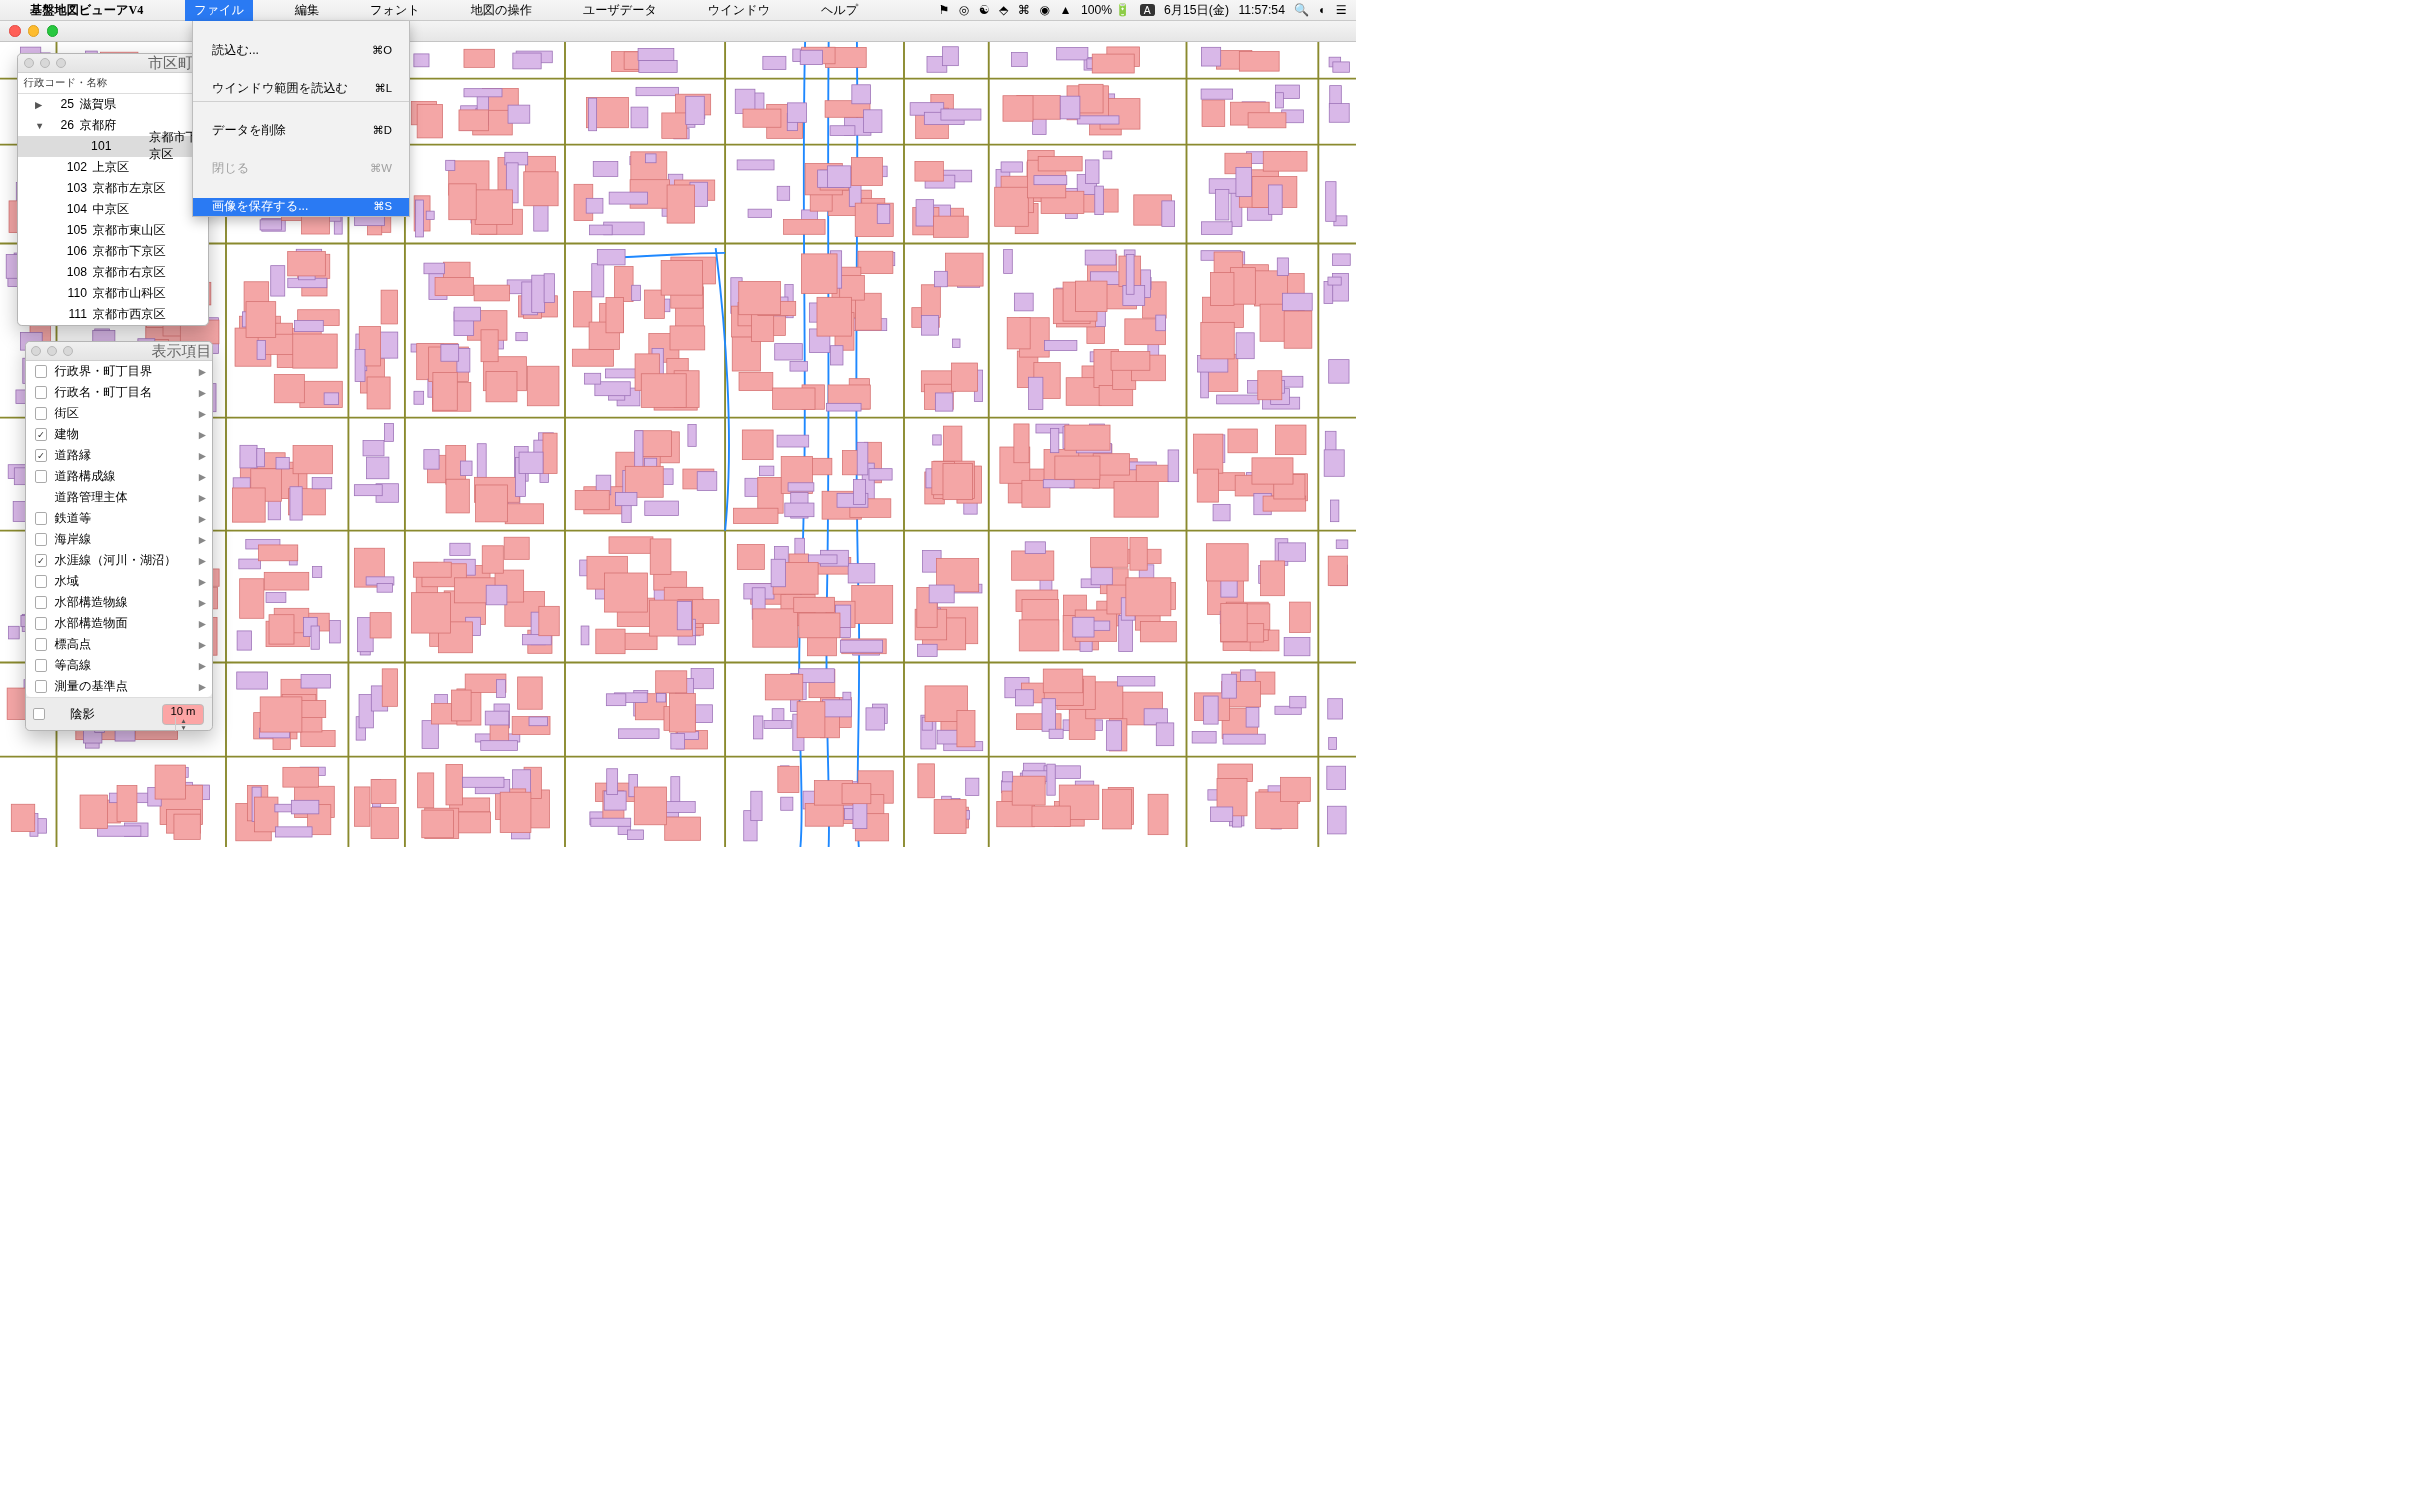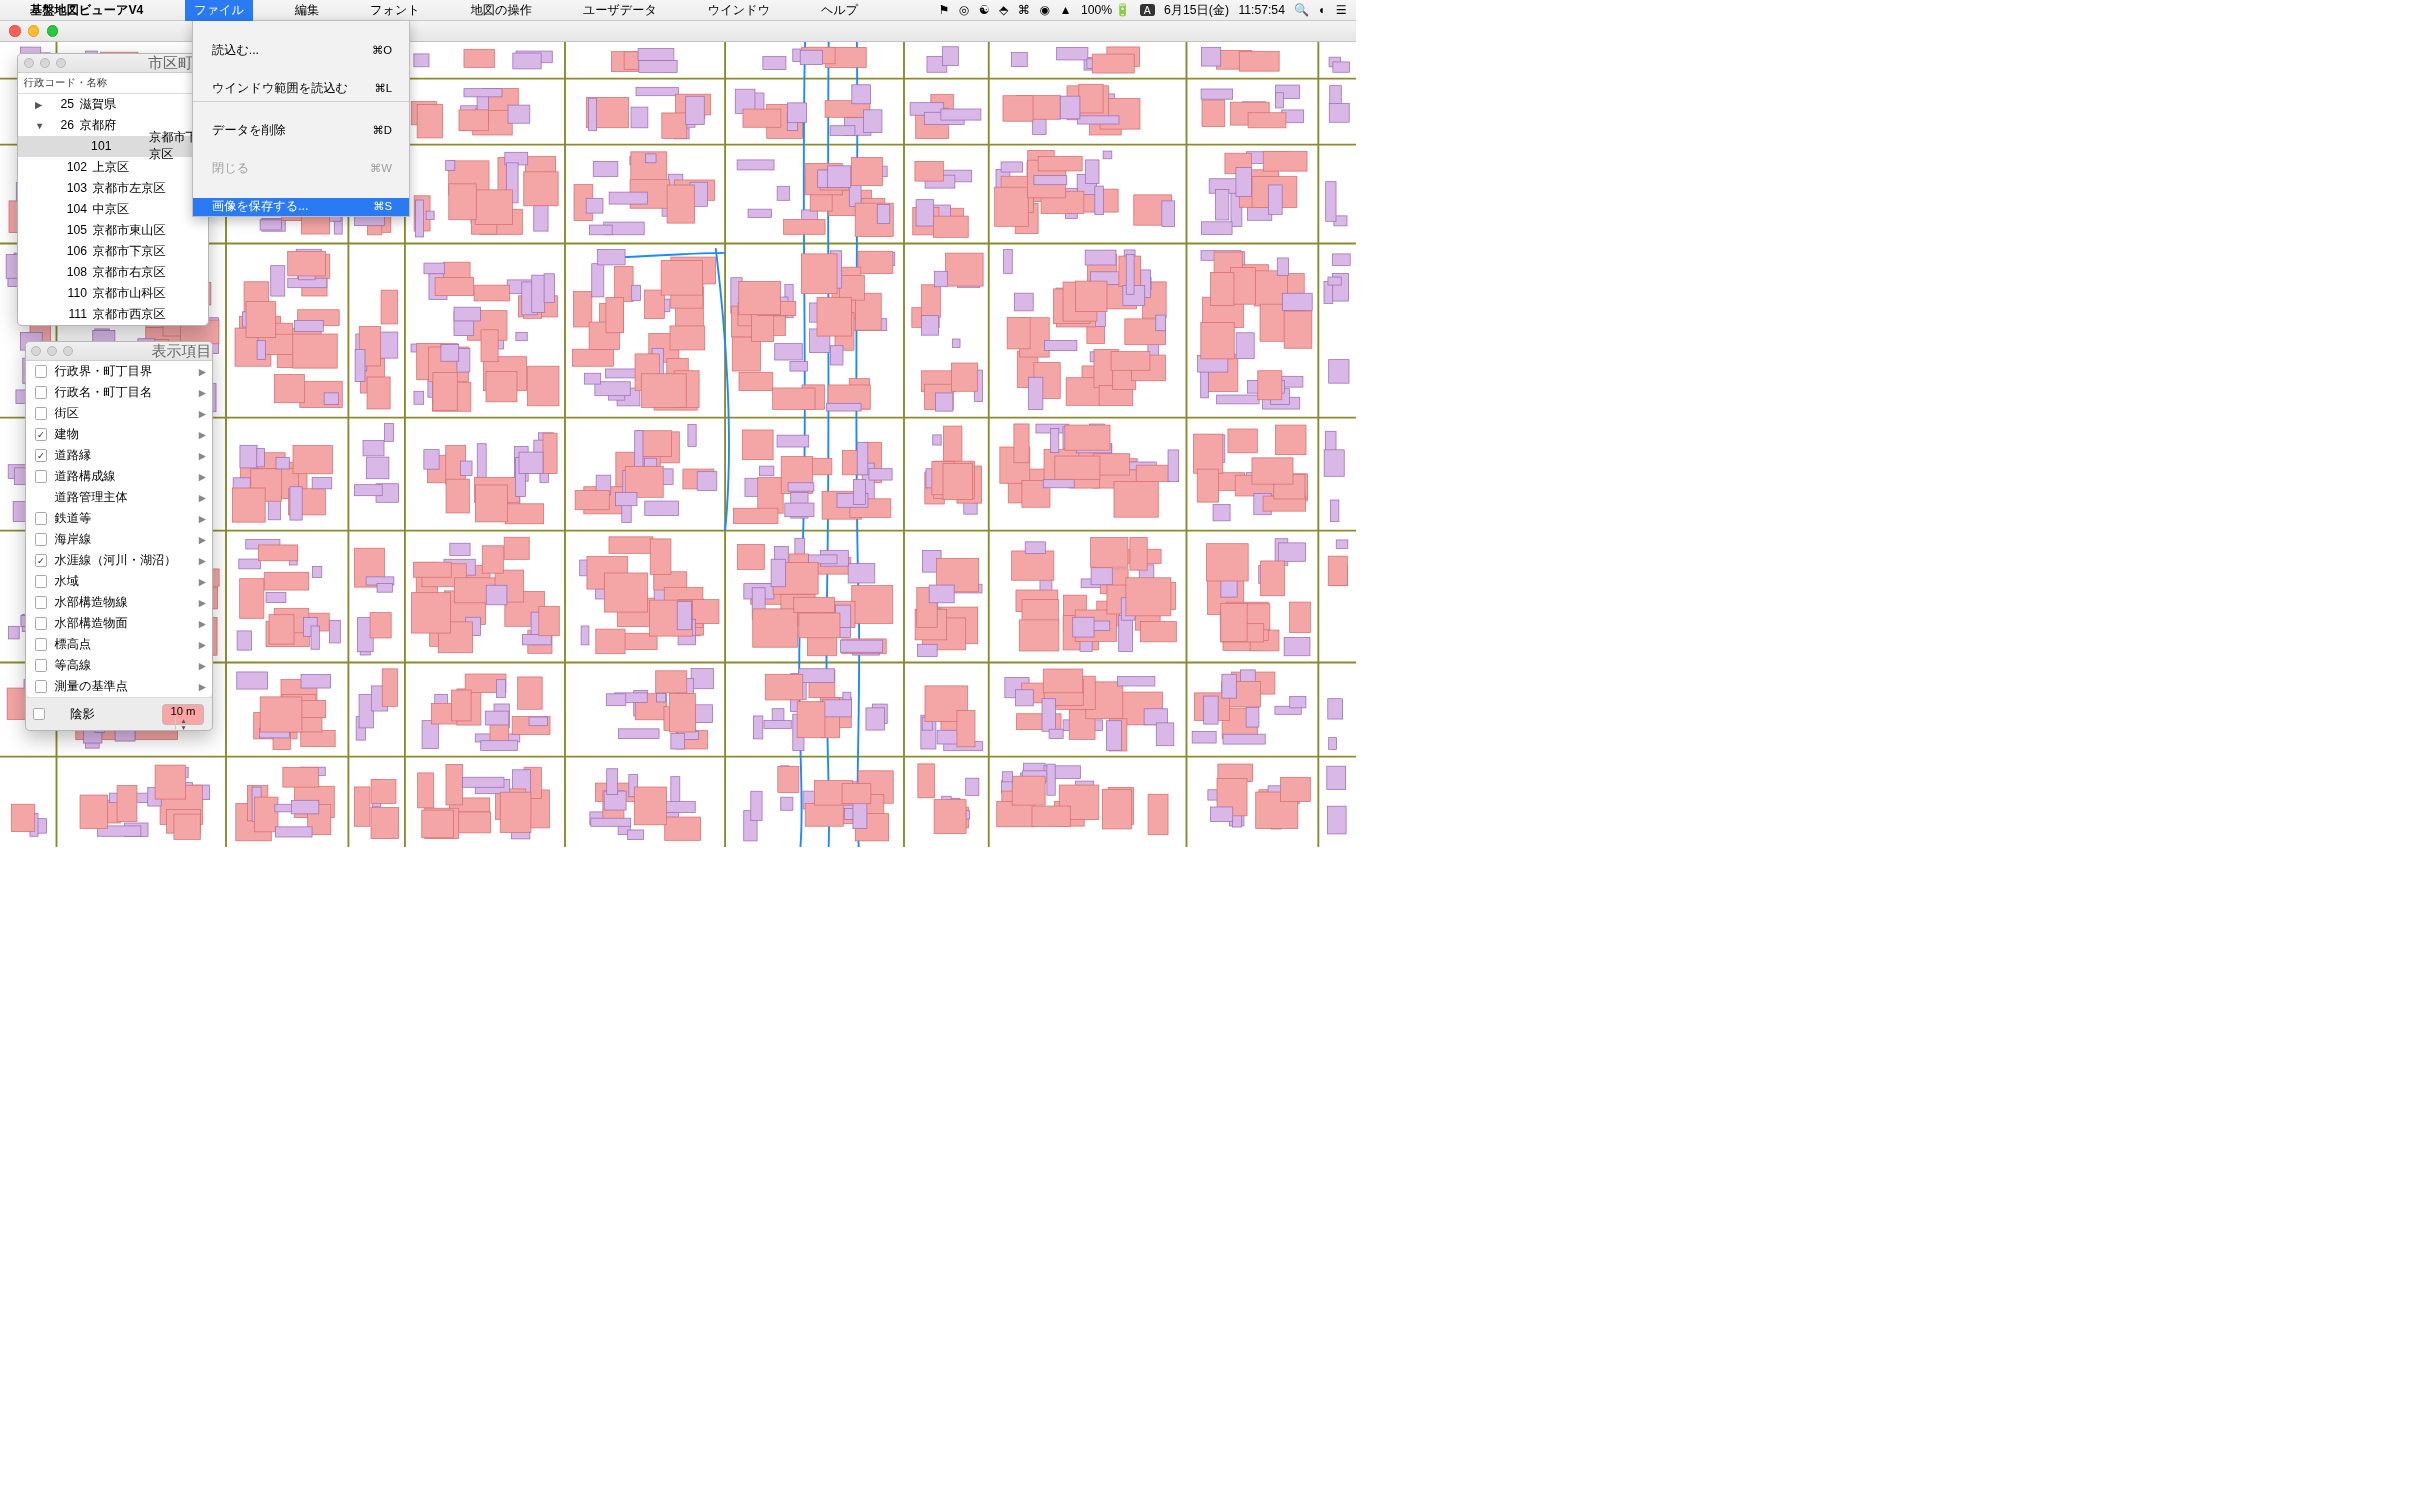--- a/index.html
+++ b/index.html
@@ -1,21 +1,21 @@
 <!DOCTYPE html>
 <html style="font-size:15px"><head>
 <meta charset="utf-8">
 <style>
 * { margin: 0; padding: 0; box-sizing: border-box; font-family: -apple-system, "Hiragino Sans", sans-serif; }
 body { width: 1356px; height: 847px; overflow: hidden; position: relative; background: #fff; }
 
 
 .menubar { position: absolute; top: 0; left: 0; right: 0; height: 21px; background: linear-gradient(#f6f6f6,#ececec); display: flex; align-items: center; font-size: 12.2px; border-bottom: 0.9px solid #c9c9c9; z-index: 100; }
 .menubar .apple { padding: 0 11.3px 0 9.4px; font-size: 13px; }
-.menubar .app-name { font-weight: 600; padding: 0 9.4px; }
+.menubar .app-name { font-weight: 600; padding: 0 9.4px; font-family: Liberation Serif, serif; }
 .menubar .menu-item { padding: 0 9.4px; height: 21px; display: flex; align-items: center; margin-left: 32px; }
 .menubar .menu-item.active { background: #2a7af3; color: #fff; }
 .menubar .spacer { flex: 1; }
 .menubar .status { display: flex; align-items: center; gap: 9.4px; padding-right: 9.4px; font-size: 12.2px; }
 .menubar .status span { white-space: nowrap; }
 
 
 .dropdown { position: absolute; top: 21px; left: 192px; width: 218px; background: #f2f2f2; border: 0.9px solid #bdbdbd; border-top: none; box-shadow: 0 3.8px 11.3px rgba(0,0,0,.25); z-index: 200; font-size: 12.2px; }
 .dropdown .row { display: flex; justify-content: space-between; padding: 1.9px 17px 1.9px 19px; height: 18px; align-items: center; margin-top: 20px; }
 .dropdown .row.sel { background: #2a7af3; color: #fff; }

